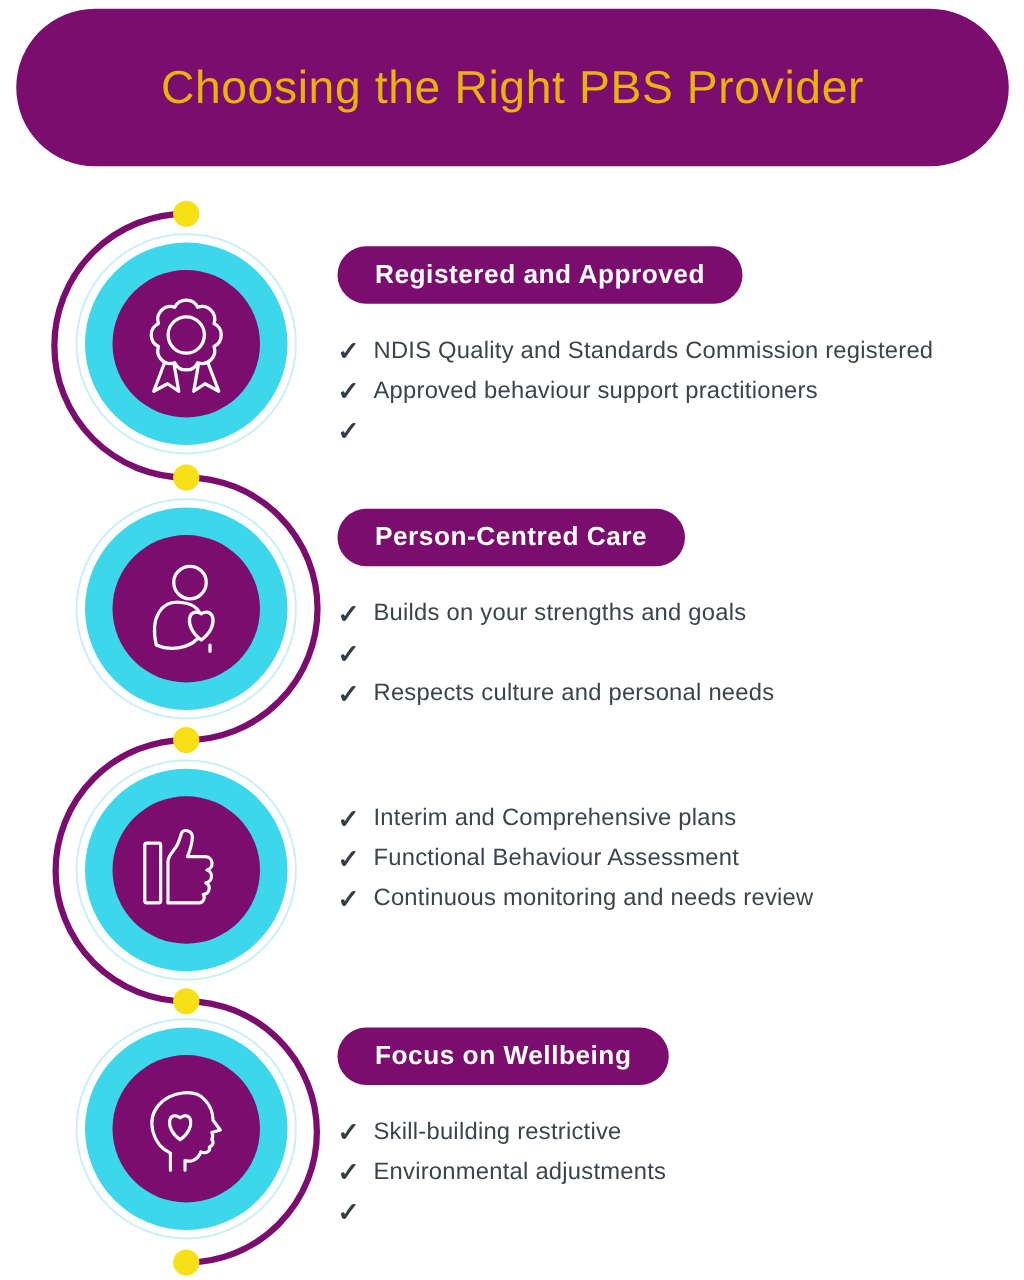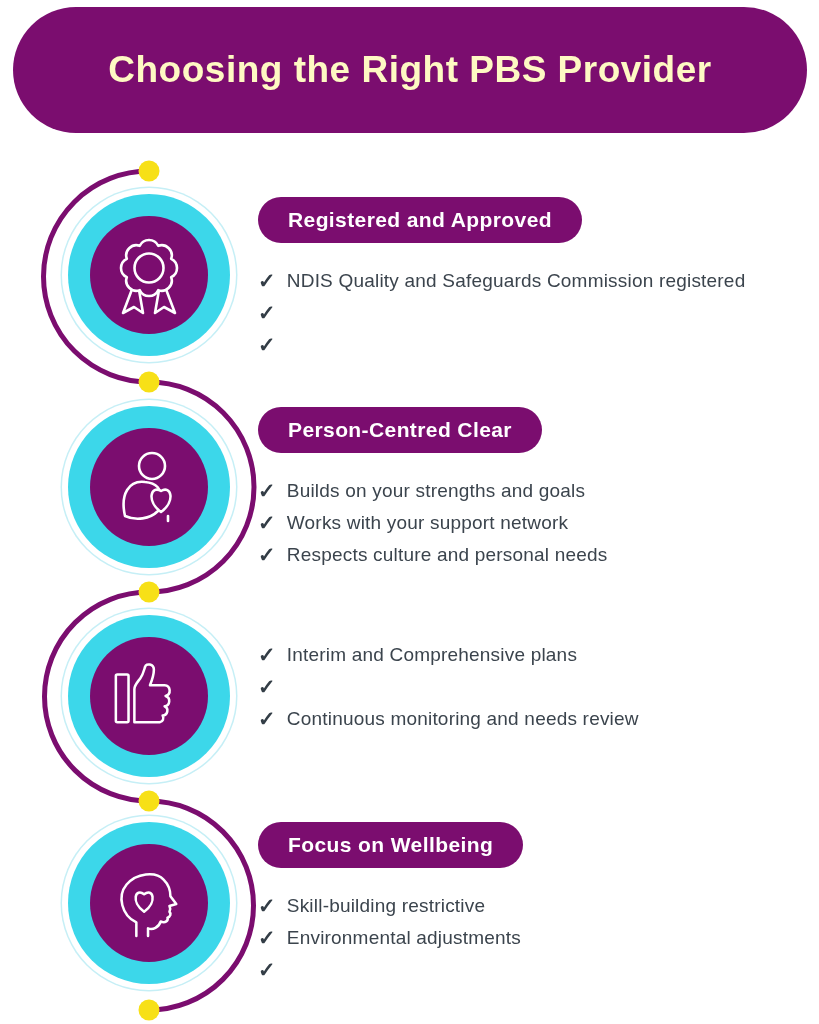--- a/index.html
+++ b/index.html
@@ -14,23 +14,23 @@
   .header {
     position: absolute;
     left: 13px; top: 7px;
     width: 794px; height: 126px;
     background: #7B0D6F;
     border-radius: 63px;
     display: flex; align-items: center; justify-content: center;
   }
   .header h1 {
     margin: 0;
-    color: #fef9c3;
+    color: #eab308;
     font-size: 37px;
-    font-weight: bold;
+    font-weight: normal;
     letter-spacing: 0.5px;
   }
   .timeline { position: absolute; left: 0; top: 0; }
   .badge {
     position: absolute;
     left: 68px;
     width: 162px; height: 162px;
     border-radius: 50%;
     background: #3CD7EA;
     box-shadow: 0 0 0 6px #ffffff, 0 0 0 7.5px #c6eff6;
@@ -40,21 +40,21 @@
     width: 118px; height: 118px;
     border-radius: 50%;
     background: #7B0D6F;
     display: flex; align-items: center; justify-content: center;
   }
   .badge svg { display: block; }
   .icon-stroke {
     stroke: #ffffff; stroke-width: 2.6; fill: none;
     stroke-linejoin: round; stroke-linecap: round;
   }
-  .section { position: absolute; left: 258px; }
+  .section { position: absolute; left: 270px; }
   .pill {
     display: inline-block;
     background: #7B0D6F;
     color: #ffffff;
     font-size: 21px;
     font-weight: bold;
     letter-spacing: 0.4px;
     padding: 11px 30px;
     border-radius: 24px;
     white-space: nowrap;
@@ -169,57 +169,58 @@
         </g>
       </svg>
     </div>
   </div>
 
   <div class="section" style="top:197px">
     <div class="pill">Registered and Approved</div>
     <ul class="items">
       <li>
           <span class="check">✓</span>
-          <span>NDIS Quality and Safeguards Commission registered</span>
-        </li>
-      <li>
-          <span class="check">✓</span>
+          <span>NDIS Quality and Standards Commission registered</span>
+        </li>
+      <li>
+          <span class="check">✓</span>
+          <span>Approved behaviour support practitioners</span>
         </li>
       <li>
           <span class="check">✓</span>
         </li>
     </ul>
   </div>
 
   <div class="section" style="top:407px">
-    <div class="pill">Person-Centred Clear</div>
+    <div class="pill">Person-Centred Care</div>
     <ul class="items">
       <li>
           <span class="check">✓</span>
           <span>Builds on your strengths and goals</span>
         </li>
       <li>
           <span class="check">✓</span>
-          <span>Works with your support network</span>
         </li>
       <li>
           <span class="check">✓</span>
           <span>Respects culture and personal needs</span>
         </li>
     </ul>
   </div>
 
   <div class="section" style="top:617px">
     <ul class="items">
       <li>
           <span class="check">✓</span>
           <span>Interim and Comprehensive plans</span>
         </li>
       <li>
           <span class="check">✓</span>
+          <span>Functional Behaviour Assessment</span>
         </li>
       <li>
           <span class="check">✓</span>
           <span>Continuous monitoring and needs review</span>
         </li>
     </ul>
   </div>
 
   <div class="section" style="top:822px">
     <div class="pill">Focus on Wellbeing</div>

